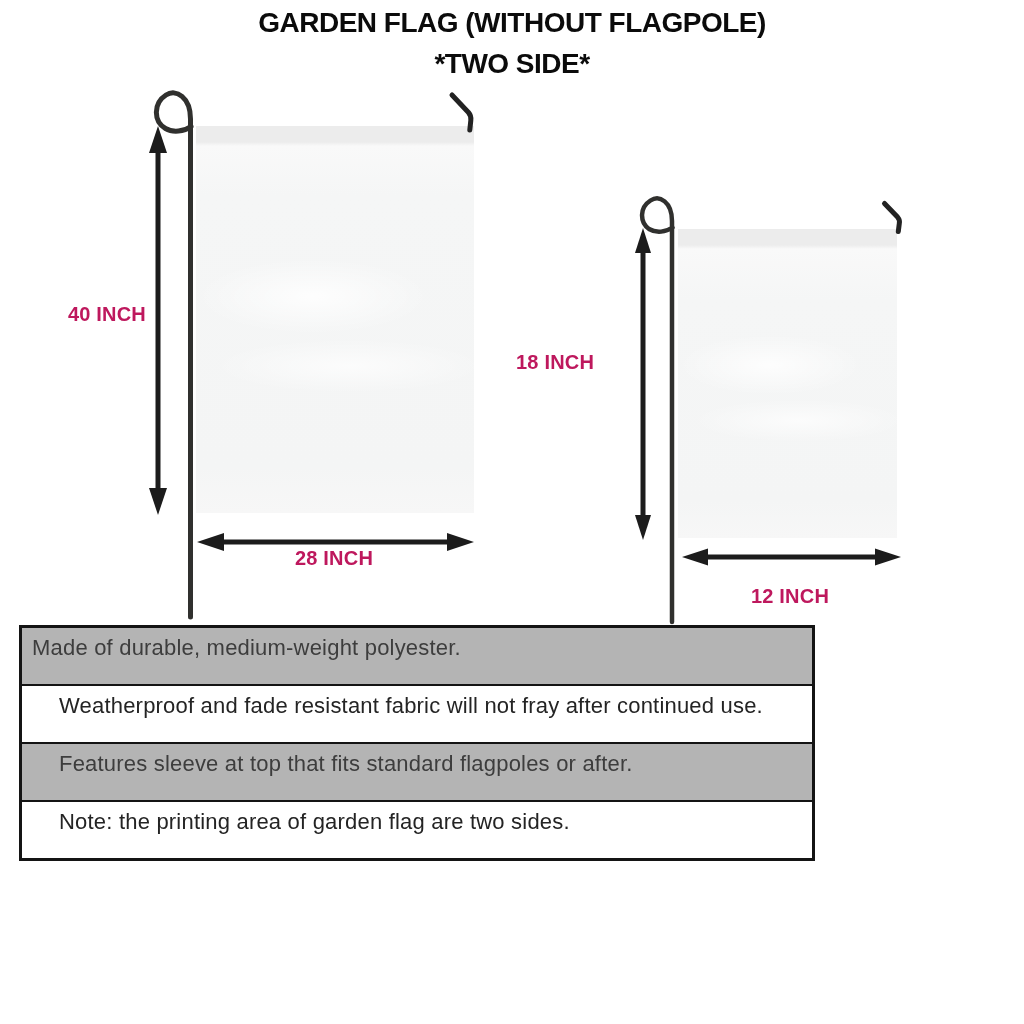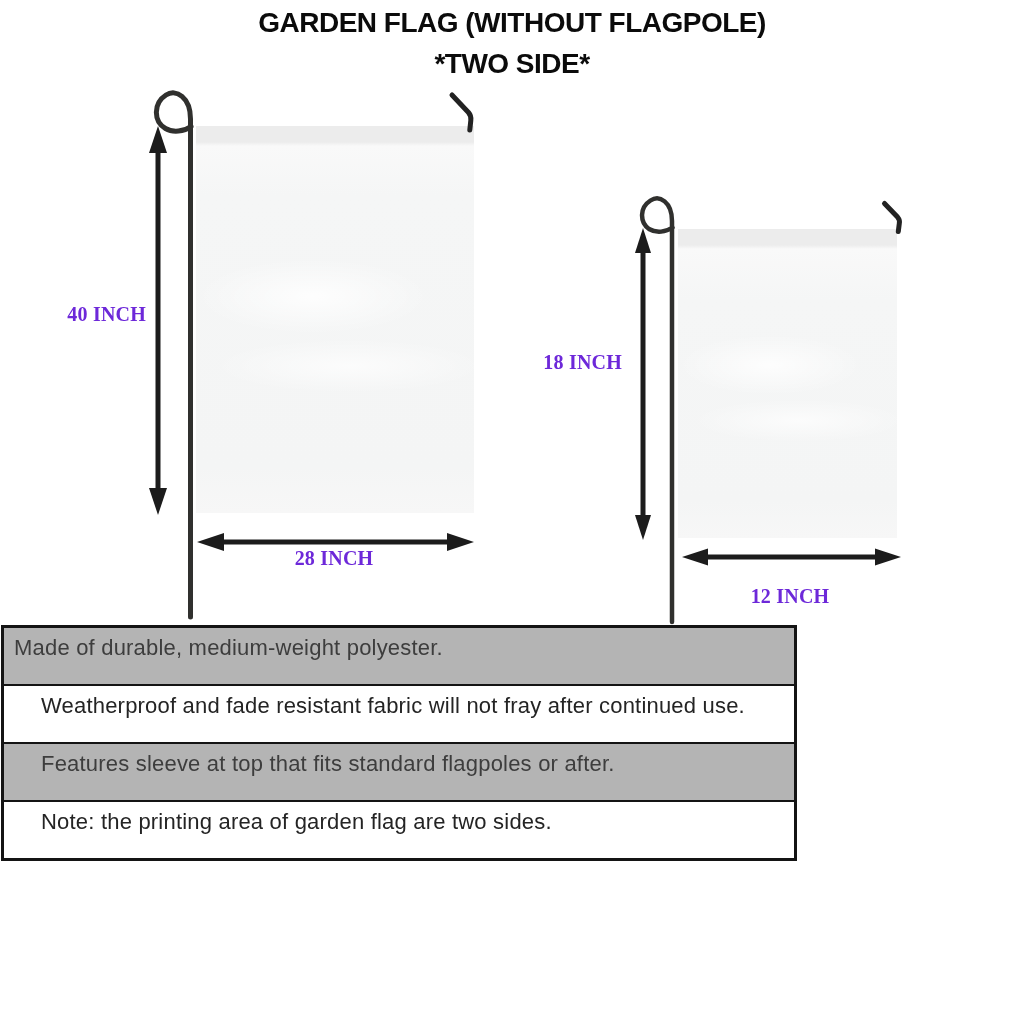--- a/index.html
+++ b/index.html
@@ -18,36 +18,36 @@
   .flag{
     background:
       radial-gradient(ellipse 60% 14% at 42% 44%, rgba(255,255,255,.85), rgba(255,255,255,0) 70%),
       radial-gradient(ellipse 70% 10% at 55% 62%, rgba(255,255,255,.7), rgba(255,255,255,0) 70%),
       linear-gradient(180deg,#ececec 0px,#ececec 16px,#f9f9f9 20px,#f5f6f6 70px,#f4f5f5 88%,#f7f7f7 100%);
   }
   .flag-large{left:196px;top:126px;width:278px;height:387px;}
   .flag-small{left:678px;top:229px;width:219px;height:309px;}
   
   .dim-label{
-    font-size:20px;font-weight:700;color:#6d28d9;letter-spacing:0.2px;line-height:22px;font-family:Liberation Serif, serif;
+    font-size:20px;font-weight:700;color:#be185d;letter-spacing:0.2px;line-height:22px;
   }
   .lbl-40{left:28px;top:303px;width:118px;text-align:right;}
   .lbl-28{left:234px;top:547px;width:200px;text-align:center;}
-  .lbl-18{left:504px;top:351px;width:118px;text-align:right;}
+  .lbl-18{left:516px;top:351px;width:118px;text-align:left;}
   .lbl-12{left:690px;top:585px;width:200px;text-align:center;}
   
   .overlay{left:0;top:0;width:1024px;height:1024px;pointer-events:none;}
   .pole{fill:none;stroke:#30302e;stroke-width:5;stroke-linecap:round;}
   .pole-thin{stroke-width:4.5;}
   .hook{fill:none;stroke:#222;stroke-width:5;stroke-linecap:round;stroke-linejoin:round;}
   .dim-line{stroke:#1c1c1c;stroke-width:5;}
   .dim-head{fill:#1c1c1c;stroke:none;}
   
   .spec-table{
-    left:1px;top:625px;width:790px;border:3px solid #141414;background:#fff;
+    left:19px;top:625px;width:790px;border:3px solid #141414;background:#fff;
   }
   .spec-row{
     height:49px;padding:7px 8px 0 10px;font-size:22px;line-height:26px;
     letter-spacing:0.2px;
   }
   .spec-row + .spec-row{border-top:2px solid #141414;padding-left:37px;}
   .spec-row:nth-child(odd){background:#b4b4b4;color:#3d3d3d;}
   .spec-row:nth-child(even){background:#ffffff;color:#242424;}
 </style>
 </head>

